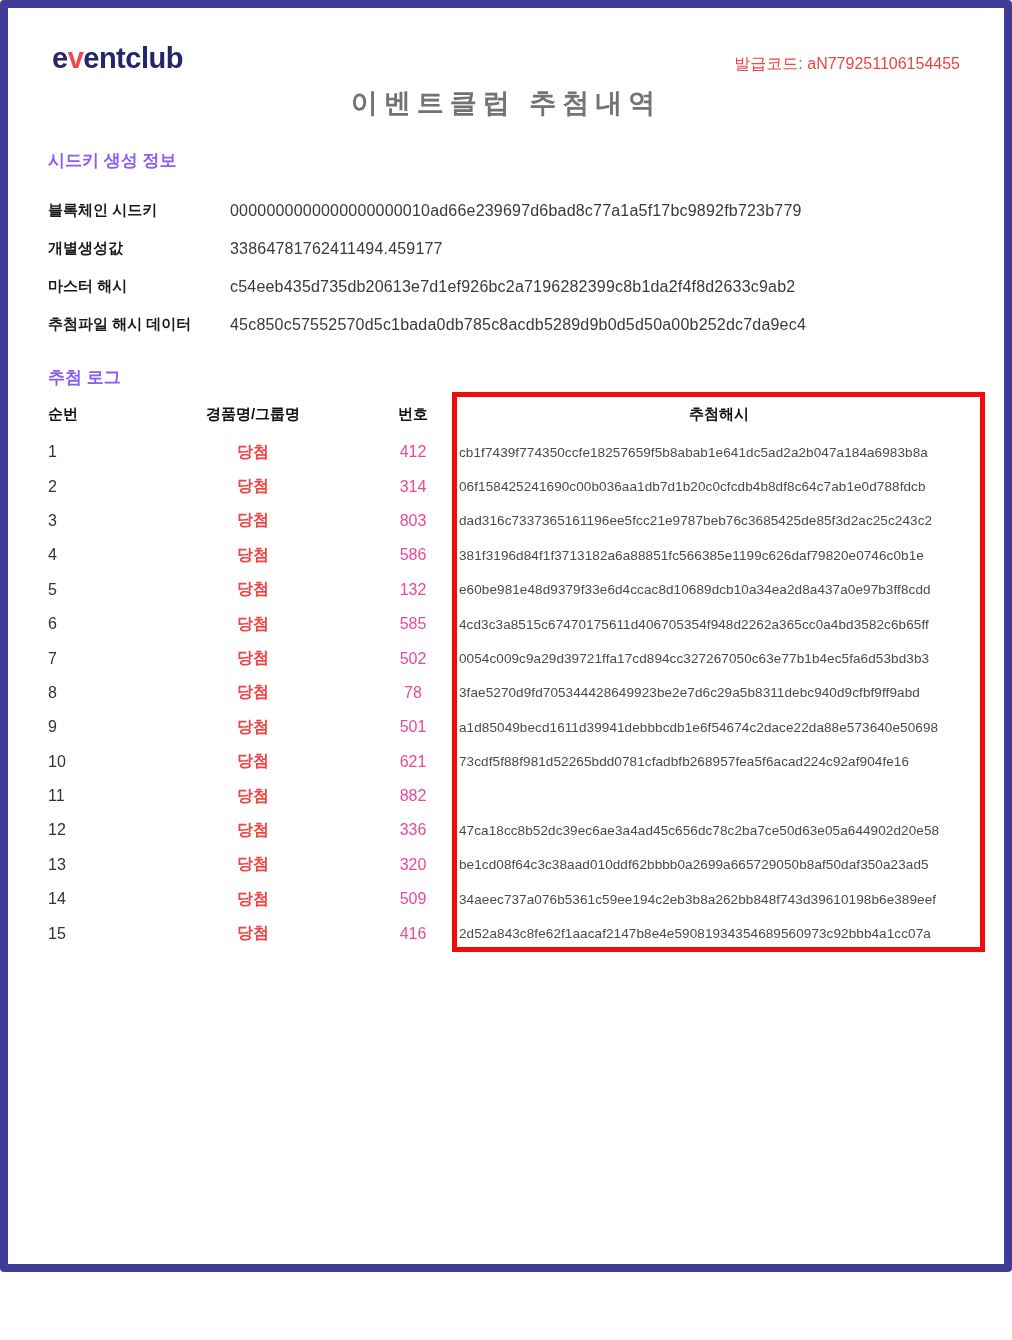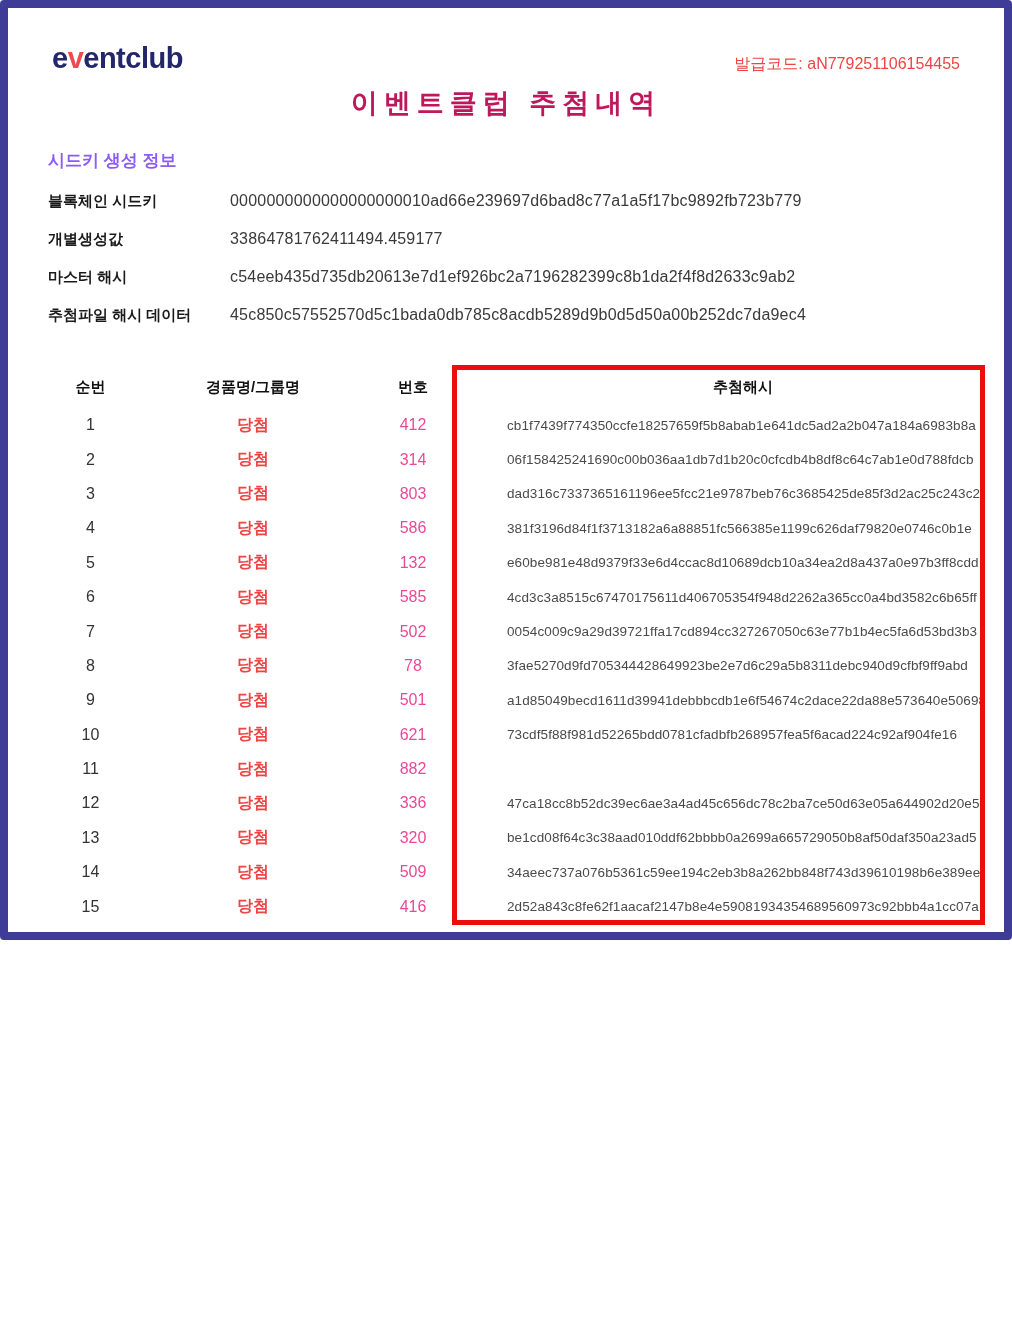--- a/index.html
+++ b/index.html
@@ -2,21 +2,21 @@
 <html><head>
 <meta charset="utf-8">
 <style>
   * { margin: 0; padding: 0; box-sizing: border-box; }
   html, body { background: #ffffff; }
   body { font-family: "Liberation Sans", "DejaVu Sans", sans-serif; }
 
   .page {
     position: relative;
     width: 1012px;
-    height: 940px;
+    height: 1272px;
     background: #ffffff;
     border: 8px solid #3f3c98;
     border-radius: 4px;
     overflow: hidden;
   }
 
   
   .header {
     display: flex;
     justify-content: space-between;
@@ -35,56 +35,56 @@
     font-size: 16px;
     color: #ef4444;
   }
 
   .doc-title {
     margin-top: 10px;
     text-align: center;
     font-size: 27px;
     font-weight: bold;
     letter-spacing: 6px;
-    color: #be185d;
+    color: #737373;
   }
 
   
   .seed-section { margin: 28px 40px 0 40px; }
   .section-title {
     font-size: 17px;
     font-weight: bold;
     color: #8b5cf6;
   }
   .seed-rows { margin-top: 10px; }
-  .info-row { display: flex; align-items: center; height: 38px; }
+  .info-row { display: flex; align-items: flex-end; height: 38px; }
   .info-label {
     width: 182px;
     font-size: 15px;
     font-weight: bold;
     color: #1a1a1a;
     flex: 0 0 182px;
   }
   .info-value {
     font-size: 16px;
     color: #3a3a3a;
     letter-spacing: 0.2px;
     white-space: nowrap;
   }
 
   
   .log-section { margin-top: 32px; }
   .log-section .section-title { margin-left: 40px; margin-bottom: 4px; }
   .table-wrap { position: relative; padding: 0 19px 0 40px; }
   .thead { display: flex; align-items: center; height: 42px; font-size: 15px; font-weight: bold; color: #111; }
   .trow  { display: flex; align-items: center; height: 34.4px; }
-  .col-no     { flex: 0 0 85px;  text-align: center; }
+  .col-no     { flex: 0 0 85px;  }
   .col-prize  { flex: 0 0 240px; text-align: center; }
   .col-number { flex: 0 0 80px;  text-align: center; }
-  .col-hash   { flex: 1 1 auto;  text-align: left; padding-left: 6px; margin-left: 48px; }
+  .col-hash   { flex: 1 1 auto;  text-align: left; padding-left: 6px; }
   .thead .col-hash { text-align: center; padding-left: 0; }
   .trow .col-no     { font-size: 16px; color: #333333; }
   .trow .col-prize  { font-size: 16px; color: #ef4444; font-weight: bold; }
   .trow .col-number { font-size: 16px; color: #ec4899; }
   .trow .col-hash   {
     font-size: 13.5px;
     color: #4a4a4a;
     letter-spacing: 0.1px;
     white-space: nowrap;
     overflow: hidden;
@@ -132,20 +132,21 @@
         </div>
 
         <div class="info-row">
           <div class="info-label">추첨파일 해시 데이터</div>
           <div class="info-value">45c850c57552570d5c1bada0db785c8acdb5289d9b0d5d50a00b252dc7da9ec4</div>
         </div>
       </div>
   </div>
 
   <div class="log-section">
+    <div class="section-title">추첨 로그</div>
 
     <div class="table-wrap">
       <div class="thead">
         <div class="col-no">순번</div>
         <div class="col-prize">경품명/그룹명</div>
         <div class="col-number">번호</div>
         <div class="col-hash">추첨해시</div>
       </div>
 
       <div>

